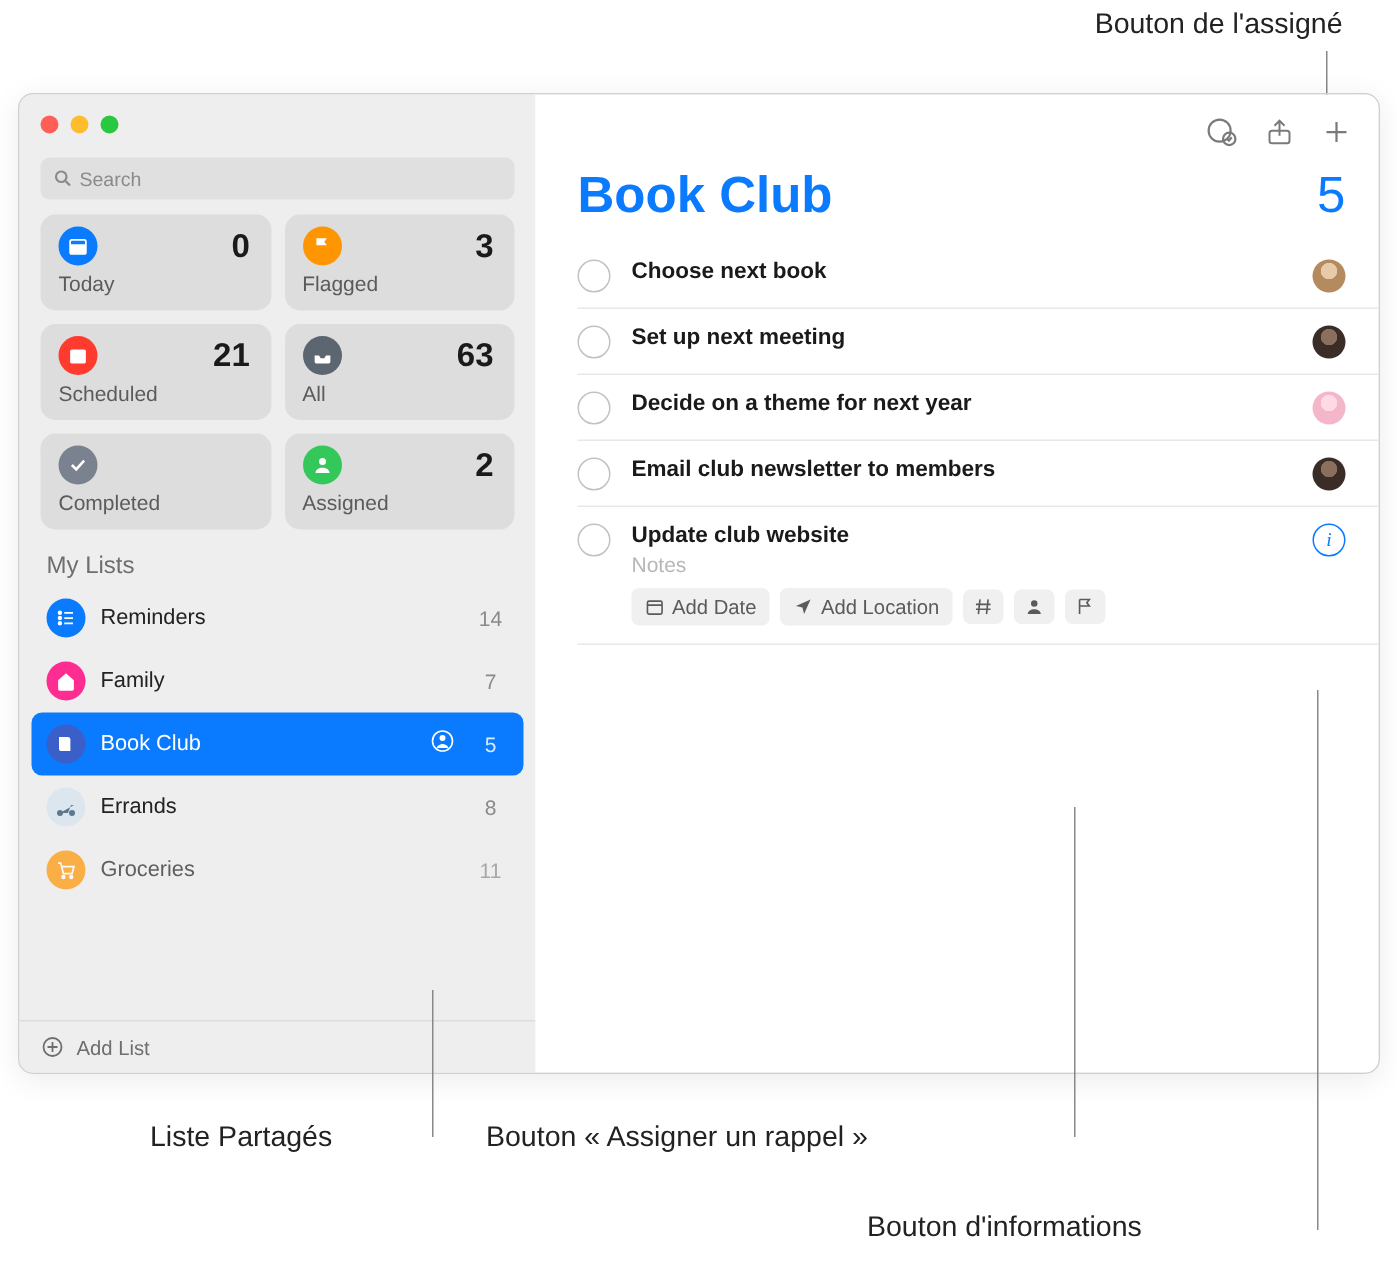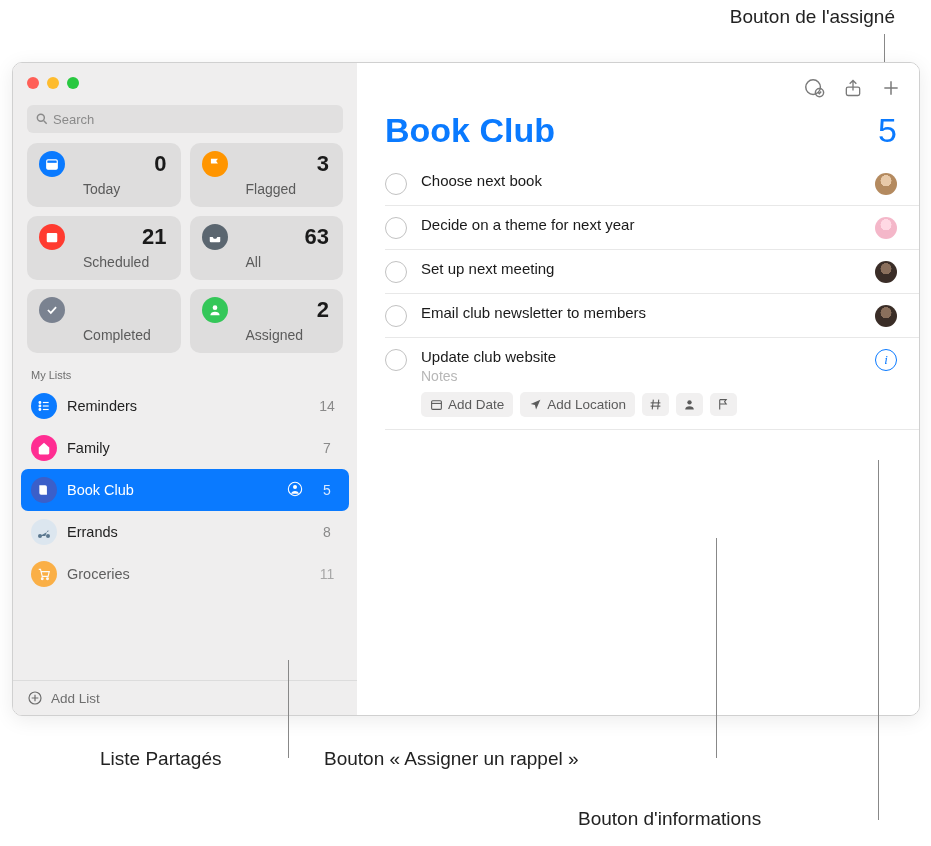--- a/index.html
+++ b/index.html
@@ -75,24 +75,24 @@
   .smart-card .icon {
     width: 26px; height: 26px; border-radius: 50%;
     display: flex; align-items: center; justify-content: center;
     color: #fff;
   }
   .smart-card .count {
     position: absolute; top: 8px; right: 14px;
     font-size: 22px; font-weight: 700; color: #1a1a1a;
   }
   .smart-card .label {
-    font-size: 14px; color: #5b5b5b; margin-top: 4px; font-weight: 500; margin-left: 44px;
+    font-size: 14px; color: #5b5b5b; margin-top: 4px; font-weight: 500;
   }
   .sidebar-section-title {
-    font-size: 11px; color: #6e6e6e; padding: 6px 18px 4px 18px; font-weight: 500;
+    font-size: 16px; color: #6e6e6e; padding: 6px 18px 4px 18px; font-weight: 500;
   }
   .list-rows { flex: 1; overflow: hidden; }
   .list-row {
     display: flex; align-items: center;
     padding: 8px 18px; gap: 10px;
     font-size: 14.5px; color: #222;
   }
   .list-row .licon {
     width: 26px; height: 26px; border-radius: 50%;
     display: flex; align-items: center; justify-content: center;
@@ -136,21 +136,21 @@
   .reminder-row {
     display: flex; align-items: flex-start; gap: 14px;
     padding: 10px 22px 10px 0;
     border-bottom: 1px solid #e8e8e8;
   }
   .reminder-row.expanded { border-bottom: 1px solid #e8e8e8; padding-bottom: 12px; }
   .circle {
     width: 22px; height: 22px; border: 1.5px solid #c2c2c2; border-radius: 50%; flex-shrink: 0; margin-top: 1px;
   }
   .r-body { flex: 1; }
-  .r-title { font-size: 15px; color: #1a1a1a; }
+  .r-title { font-size: 15px; color: #1a1a1a; font-weight: bold; }
   .r-notes, .r-tags { font-size: 14px; color: #b7b7b7; margin-top: 3px; }
   .r-chips { display: flex; gap: 7px; margin-top: 8px; flex-wrap: wrap; align-items: center; }
   .chip {
     background: #f1f0f0; border-radius: 5px; padding: 5px 9px; font-size: 13.5px; color: #5b5b5b;
     display: flex; align-items: center; gap: 5px;
   }
   .chip.icononly { padding: 5px 7px; }
   .avatar {
     width: 22px; height: 22px; border-radius: 50%; flex-shrink: 0; margin-top: 1px;
   }
@@ -356,30 +356,30 @@
       <div class="reminder-row">
         <div class="circle"></div>
         <div class="r-body">
             <div class="r-title">Choose next book</div>
           </div>
         <div class="avatar" style="background:radial-gradient(circle at 50% 35%, #e8c9a8 30%, #b48a5f 31%)"></div>
       </div>
       <div class="reminder-row">
         <div class="circle"></div>
         <div class="r-body">
+            <div class="r-title">Set up next meeting</div>
+          </div>
+        <div class="avatar" style="background:radial-gradient(circle at 50% 35%, #8a6f5c 30%, #3a2d27 31%)"></div>
+      </div>
+      <div class="reminder-row">
+        <div class="circle"></div>
+        <div class="r-body">
             <div class="r-title">Decide on a theme for next year</div>
           </div>
         <div class="avatar" style="background:radial-gradient(circle at 50% 35%, #ffd9e4 30%, #f4b7c9 31%)"></div>
-      </div>
-      <div class="reminder-row">
-        <div class="circle"></div>
-        <div class="r-body">
-            <div class="r-title">Set up next meeting</div>
-          </div>
-        <div class="avatar" style="background:radial-gradient(circle at 50% 35%, #8a6f5c 30%, #3a2d27 31%)"></div>
       </div>
       <div class="reminder-row">
         <div class="circle"></div>
         <div class="r-body">
             <div class="r-title">Email club newsletter to members</div>
           </div>
         <div class="avatar" style="background:radial-gradient(circle at 50% 35%, #8a6f5c 30%, #3a2d27 31%)"></div>
       </div>
 
       <div class="reminder-row expanded">

